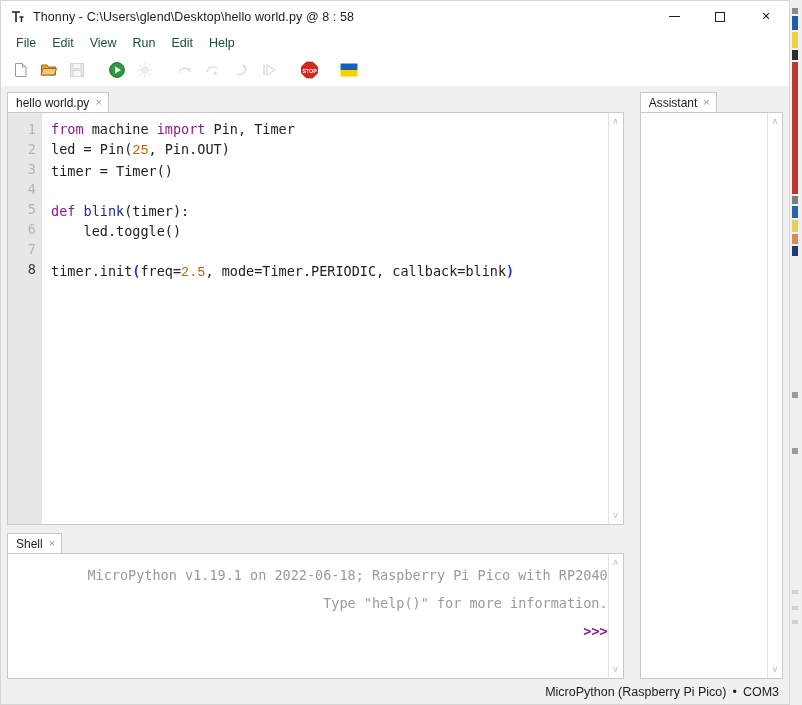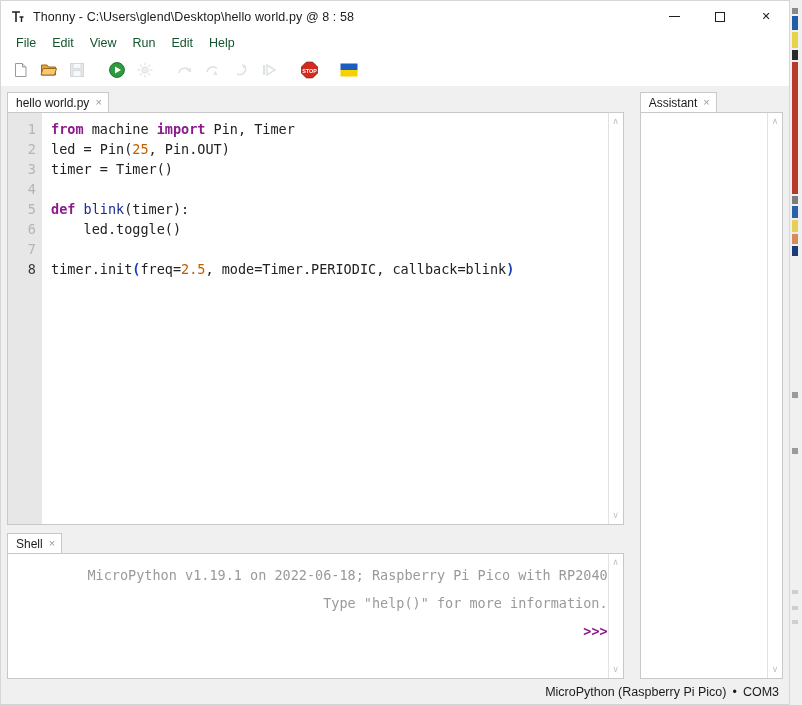--- a/index.html
+++ b/index.html
@@ -201,23 +201,23 @@
     flex: 1 1 auto;
     padding: 6px 0 0 9px;
     font-family: "DejaVu Sans Mono", monospace;
     font-size: 13.5px;
     line-height: 20px;
     color: #222222;
     white-space: pre;
     overflow: hidden;
     min-width: 0;
   }
-  .kw   { color: #8b1a8b; font-weight: bold; }
+  .kw   { color: #8b1a8b; font-weight: normal; }
   .fn   { color: #1c2d8f; font-weight: normal; }
-  .num  { color: #c06000; }
+  .num  { color: #c06000; font-family: Liberation Mono, monospace; }
   .par  { color: #1a3fb8; font-weight: bold; }
 
   
   .vscroll {
     width: 15px;
     background: #ffffff;
     border-left: 1px solid #e2e2e2;
     flex: 0 0 auto;
     display: flex;
     flex-direction: column;

